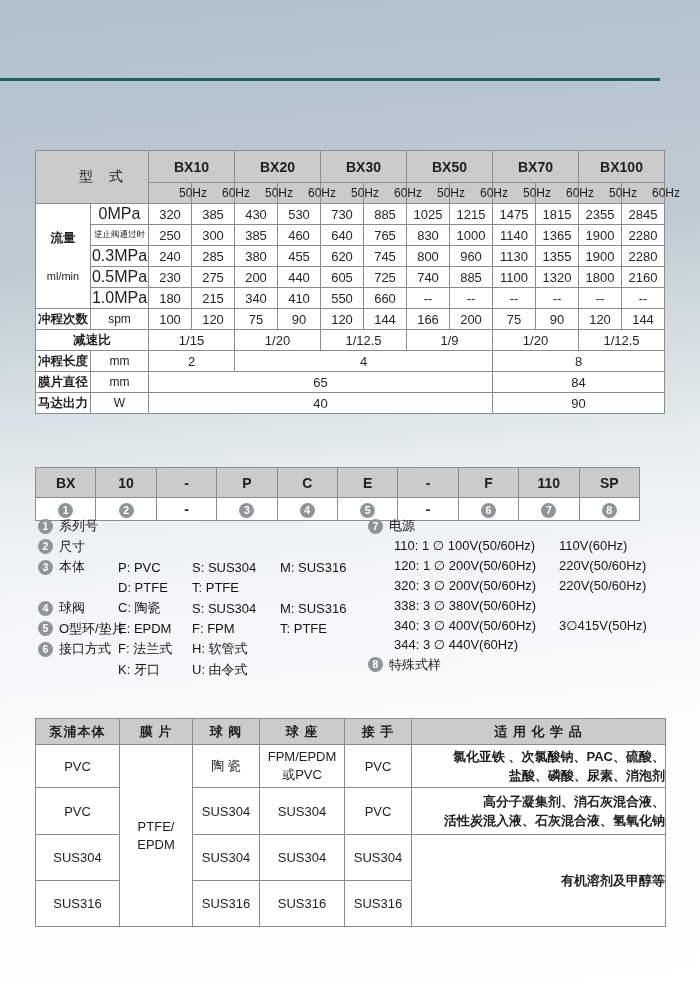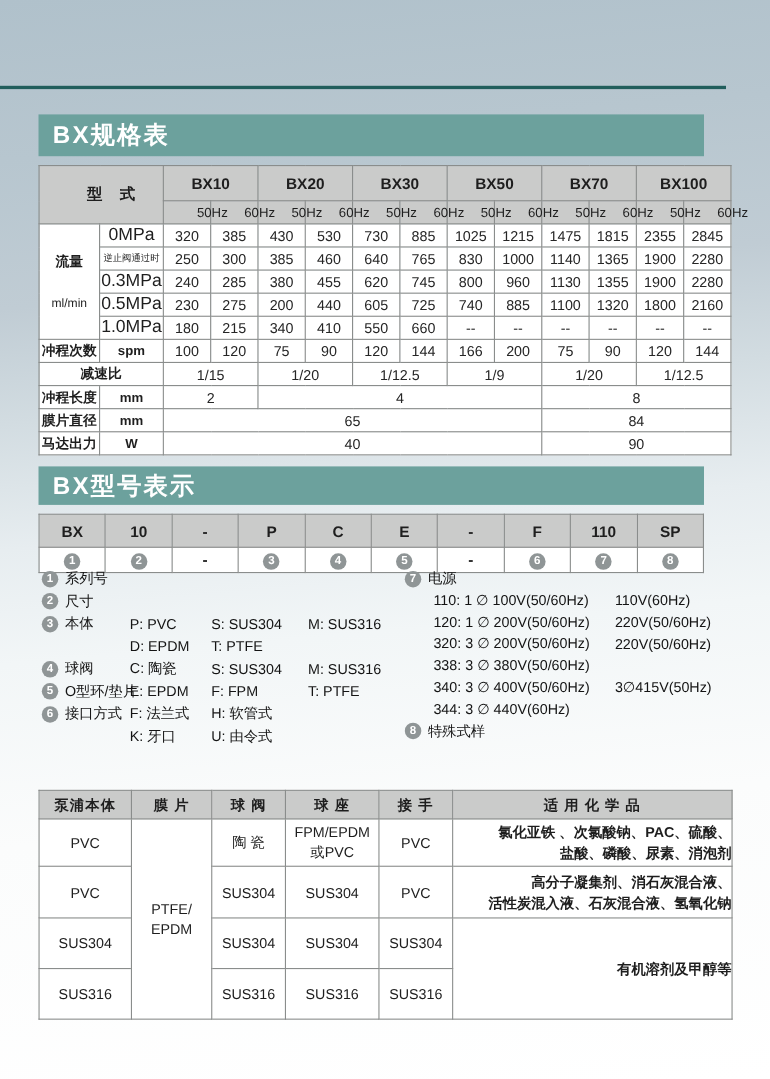--- a/index.html
+++ b/index.html
@@ -20,25 +20,25 @@
   .bar3{top:684px;height:35px;}
 
   table{border-collapse:collapse;table-layout:fixed;}
   td,th{border:1px solid #8a8d8c;text-align:center;vertical-align:middle;padding:0;background:#fff;}
 
   
   .spec{position:absolute;left:35px;top:150px;width:630px;}
   .spec .hd{background:#cacbca;}
   .spec .model{height:31px;font-size:14px;font-weight:bold;}
   .spec .freq{height:20px;font-size:12px;padding-left:30px;}
-  .spec .corner{font-size:14px;font-weight:bold;letter-spacing:6px;padding-left:24px;}
+  .spec .corner{font-size:14px;font-weight:normal;letter-spacing:6px;padding-left:24px;}
   .spec .val{height:20px;font-size:13px;color:#262626;}
   .spec .rowlabel{font-size:12.5px;font-weight:bold;}
   .spec .rowlabel .unit{font-size:11px;font-weight:normal;margin-top:23px;}
-  .spec .unitcell{font-size:12px;font-weight:bold;}
+  .spec .unitcell{font-size:12px;}
   .spec .sublabel{font-size:16px;}
   .spec .tiny{font-size:8.5px;}
 
   
   .code{position:absolute;left:35px;top:467px;width:605px;}
   .code .c1{height:29px;background:#cacbca;font-size:14px;font-weight:bold;}
   .code .c2{height:22px;font-size:14px;font-weight:bold;}
   .badge{display:inline-block;width:15px;height:15px;border-radius:50%;
          background:#8f9596;color:#fff;font-size:10.5px;line-height:15px;
          text-align:center;font-weight:bold;}
@@ -68,23 +68,20 @@
   .material .rh4{height:45px;}
   .pre{white-space:pre-line;line-height:1.35;}
   .chem{text-align:right;padding-left:10px;font-size:12.5px;font-weight:bold;line-height:1.5;}
 </style>
 </head>
 <body>
 
 <div class="page">
   <div class="top-rule"></div>
 
-  <div class="bar bar1">
-    <span>BX规格表</span>
-  </div>
   <table class="spec">
     <colgroup>
       <col style="width:55px">
         <col style="width:58px">
       <col style="width:43px">
         <col style="width:43px">
         <col style="width:43px">
         <col style="width:43px">
       <col style="width:43px">
         <col style="width:43px">
@@ -238,23 +235,20 @@
         </tr>
         <tr>
           <td class="rowlabel">马达出力</td>
           <td class="unitcell">W</td>
           <td class="val" colspan="8">40</td>
           <td class="val" colspan="4">90</td>
         </tr>
       </tbody>
   </table>
 
-  <div class="bar bar2">
-    <span>BX型号表示</span>
-  </div>
   <table class="code">
     <tbody>
         <tr>
           <td class="c1">BX</td>
           <td class="c1">10</td>
           <td class="c1">-</td>
           <td class="c1">P</td>
           <td class="c1">C</td>
           <td class="c1">E</td>
           <td class="c1">-</td>
@@ -296,21 +290,21 @@
             <span class="badge">3</span>
           </span>
           <span class="llabel">本体</span>
           <span class="litem litem0">P: PVC</span>
           <span class="litem litem1">S: SUS304</span>
           <span class="litem litem1">M: SUS316</span>
         </div>
         <div class="lrow">
           <span class="bcol"></span>
           <span class="llabel"></span>
-          <span class="litem litem0">D: EPDM</span>
+          <span class="litem litem0">D: PTFE</span>
           <span class="litem litem1">T: PTFE</span>
         </div>
         <div class="lrow">
           <span class="bcol">
             <span class="badge">4</span>
           </span>
           <span class="llabel">球阀</span>
           <span class="litem litem0">C: 陶瓷</span>
           <span class="litem litem1">S: SUS304</span>
           <span class="litem litem1">M: SUS316</span>

